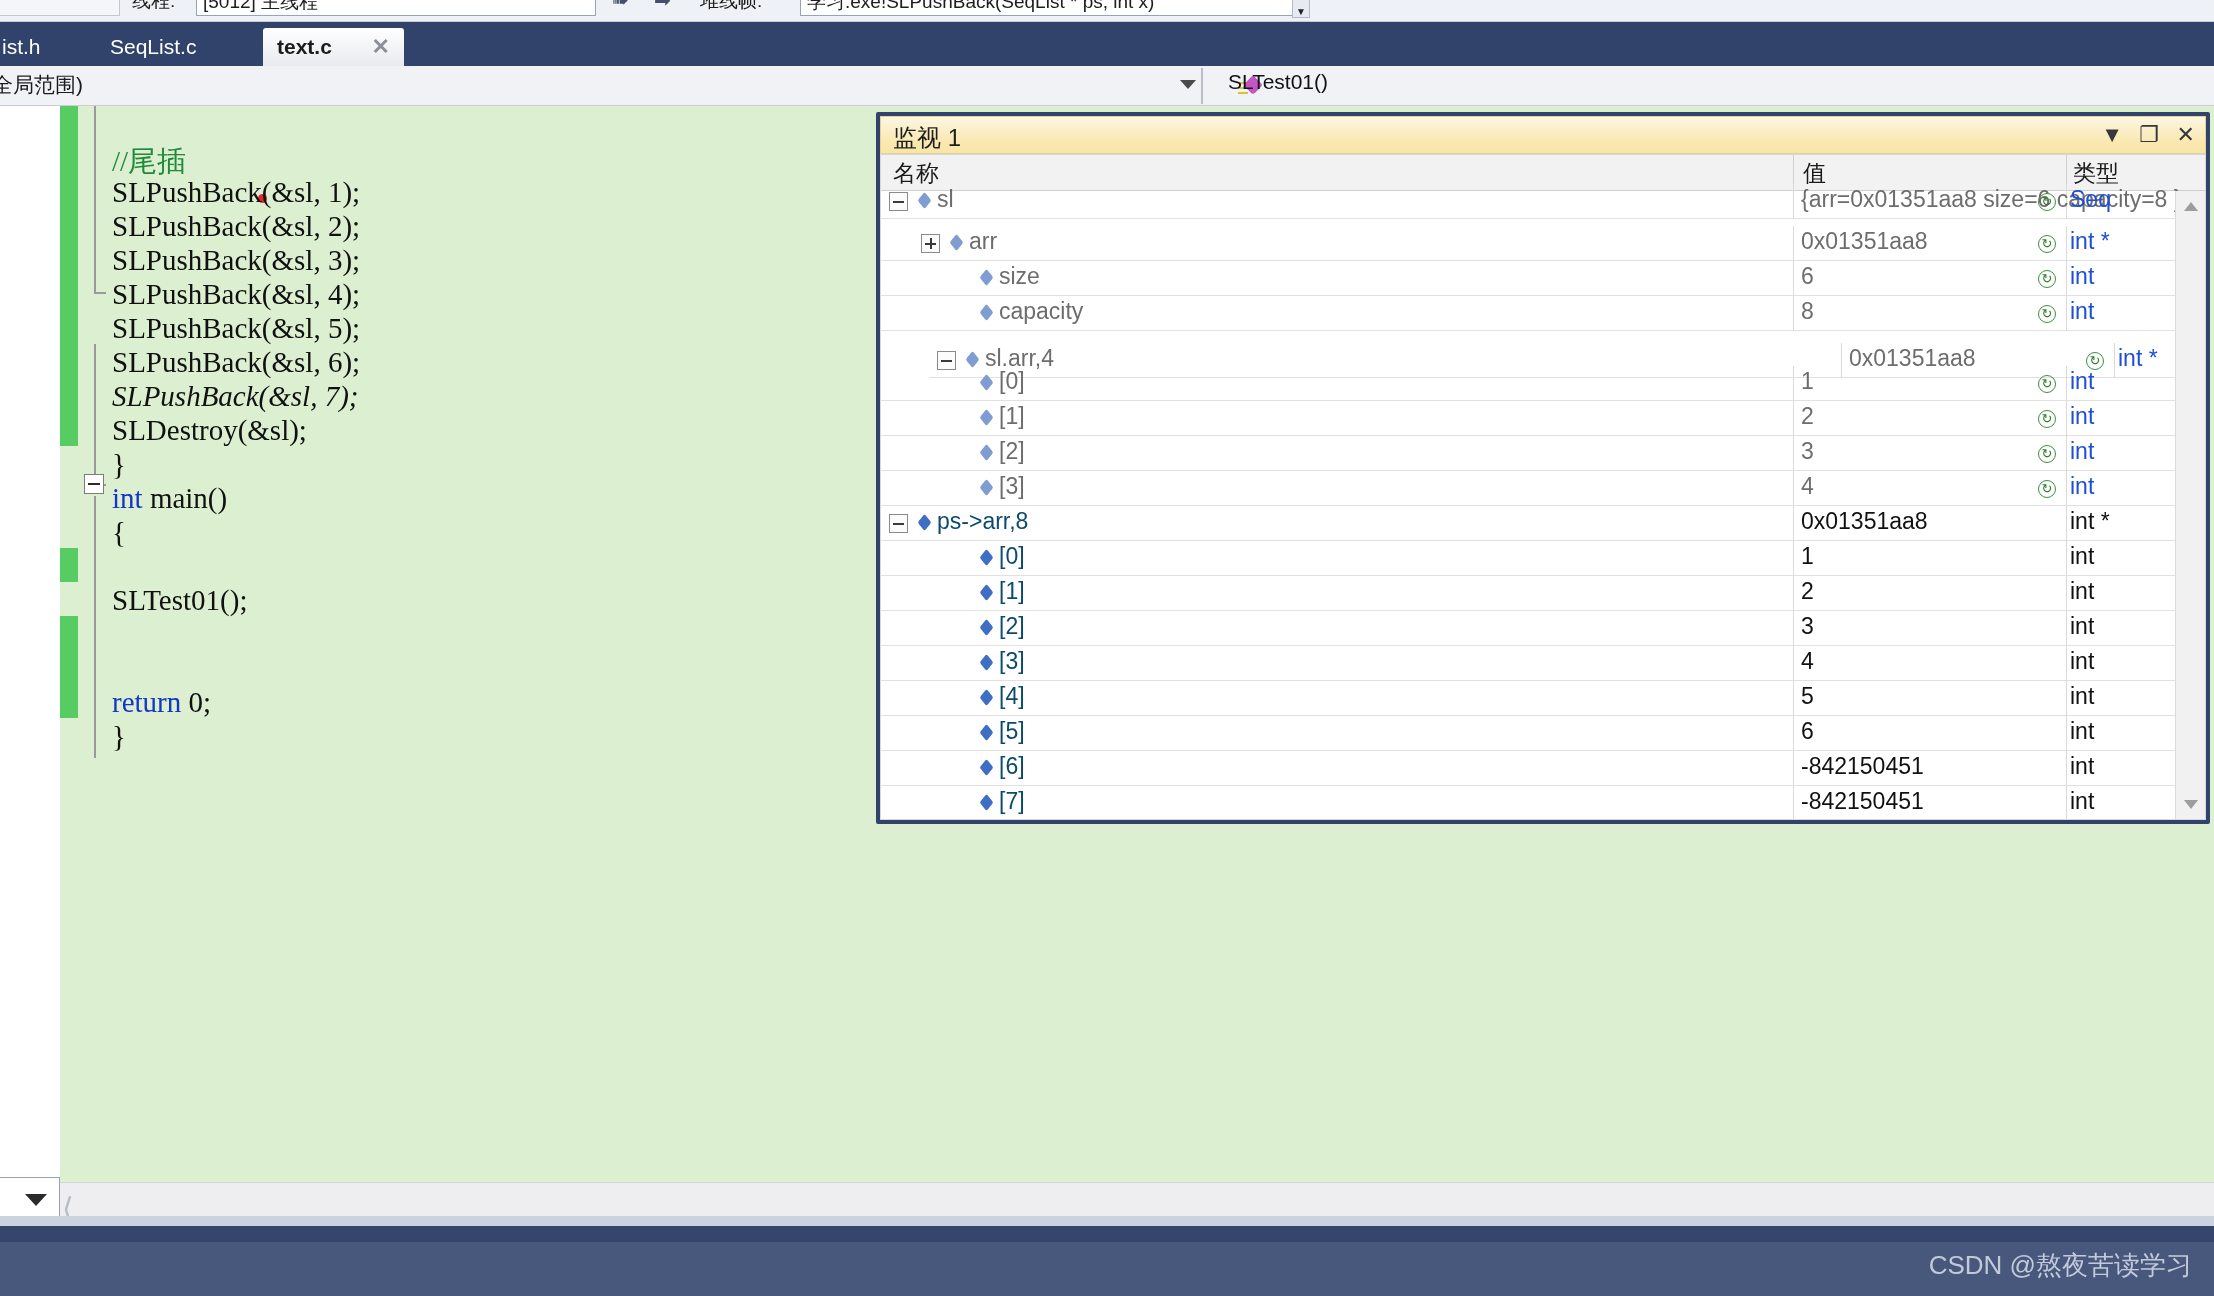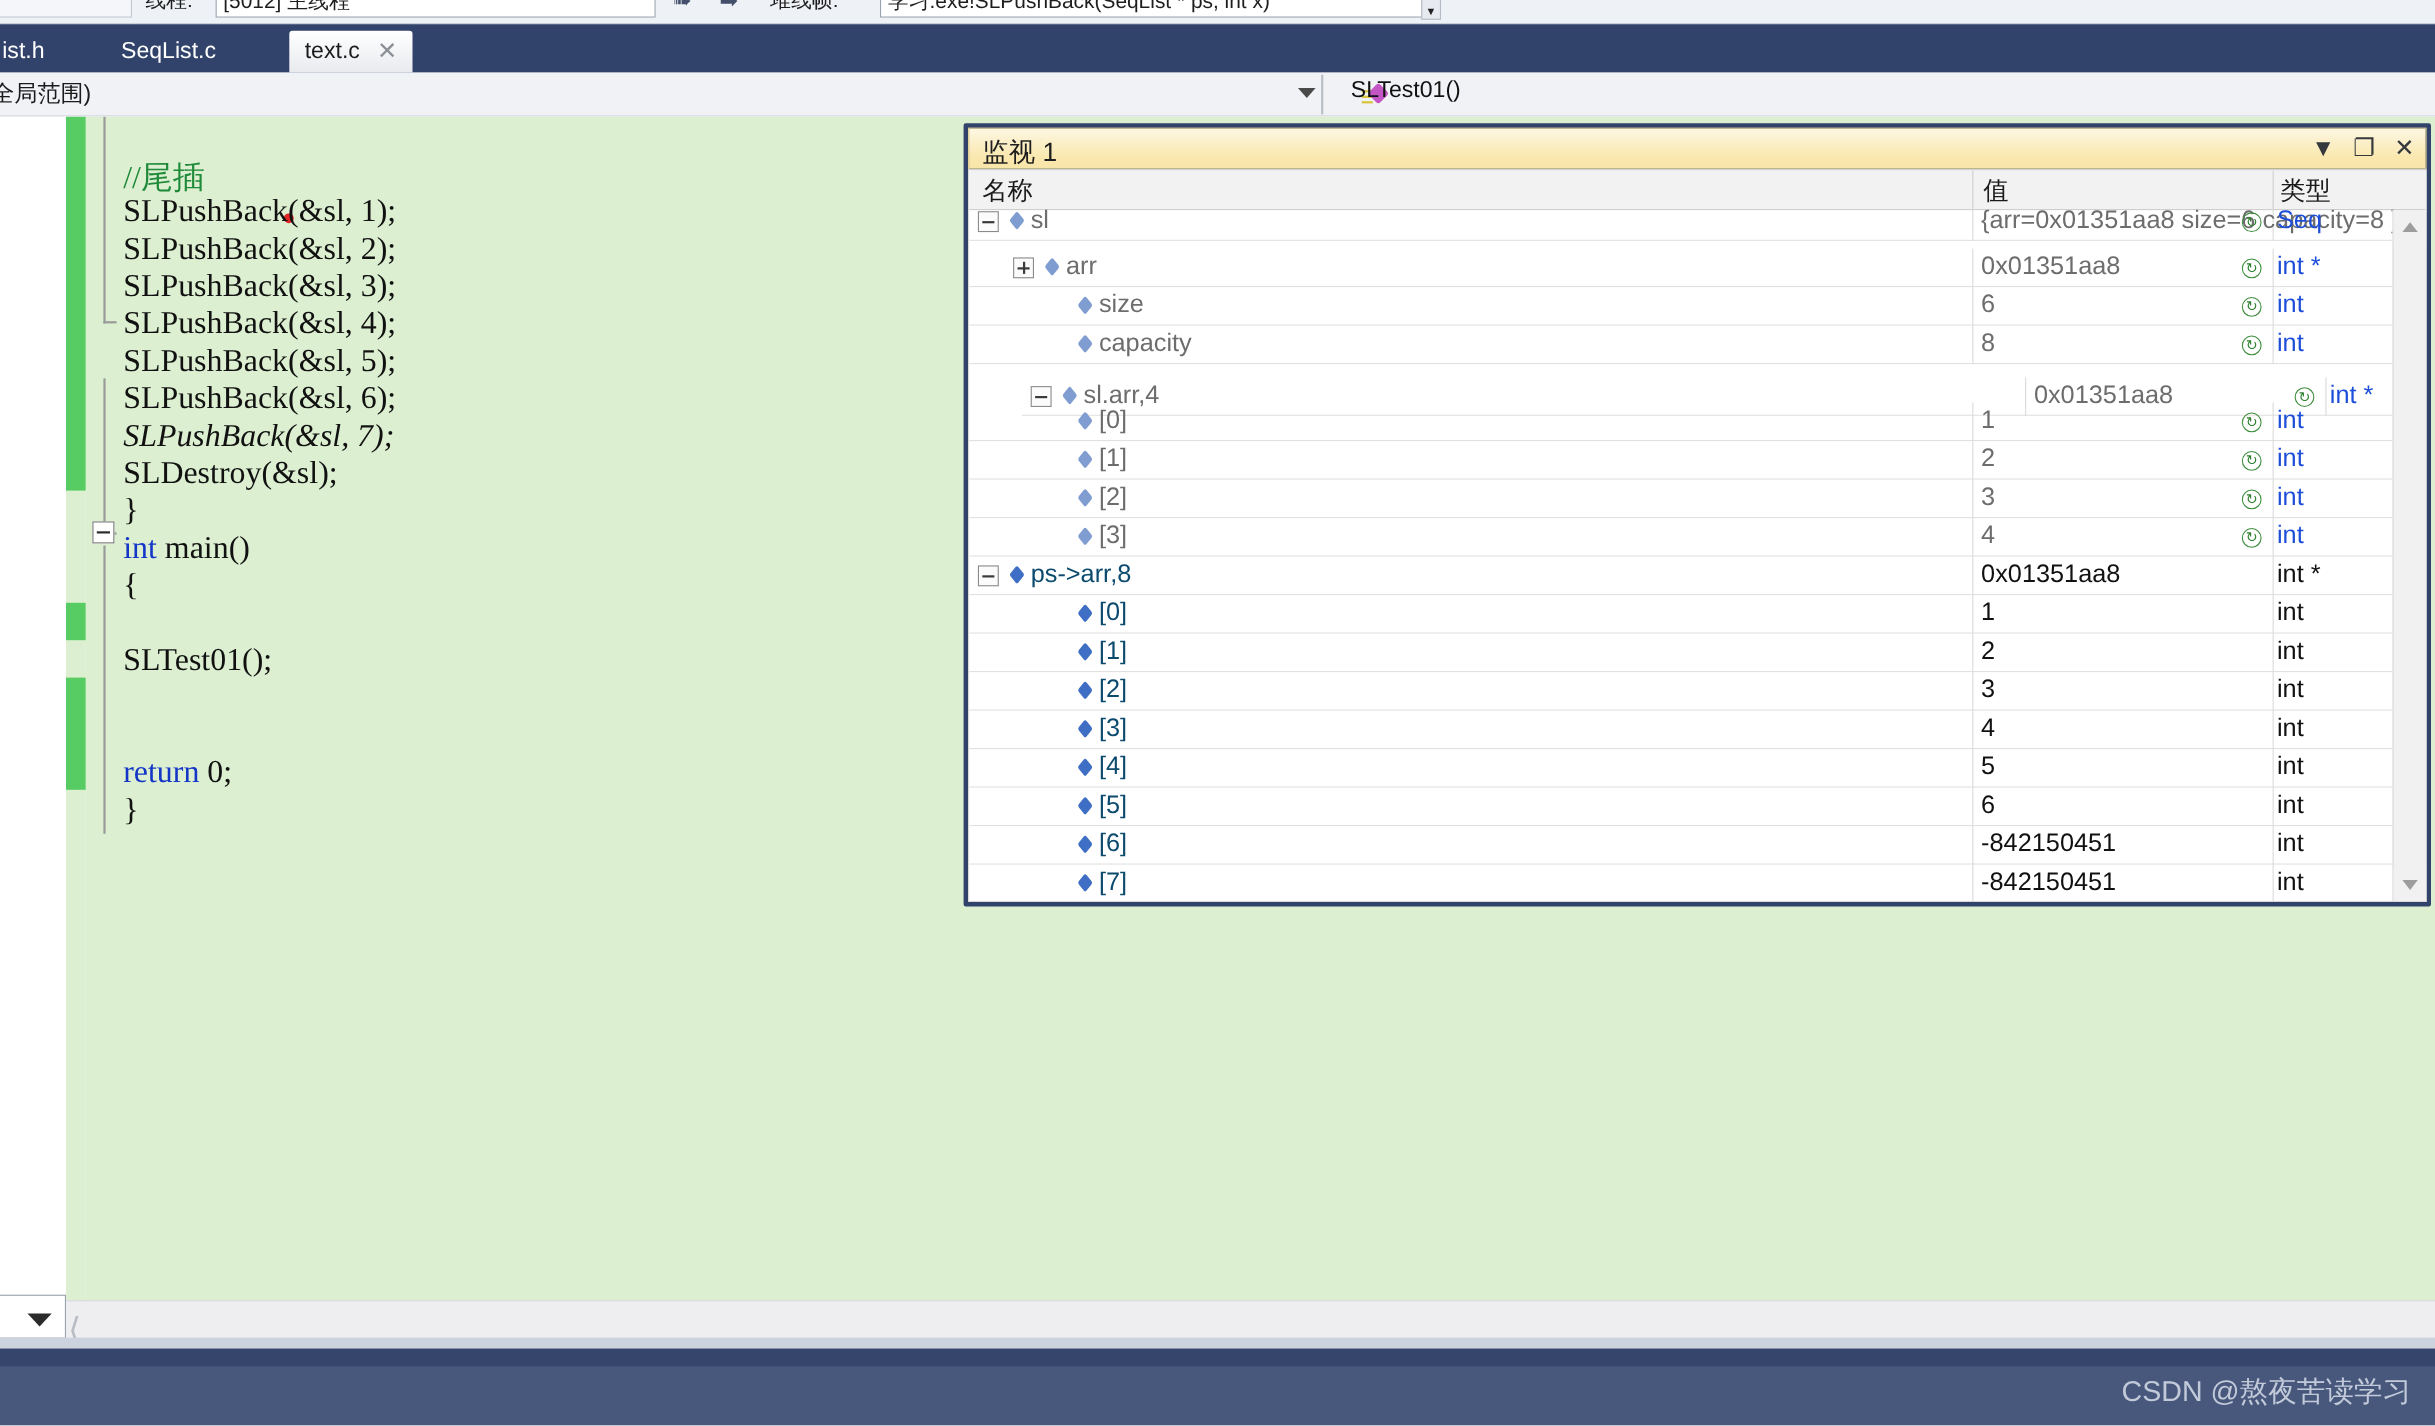--- a/index.html
+++ b/index.html
@@ -47,21 +47,22 @@
     position: absolute; left: 0; top: 22px; width: 2214px; height: 44px;
     background: #31436b;
   }
   .tab {
     position: absolute; top: 6px; height: 38px; line-height: 38px;
     color: #ffffff; font-size: 21px; padding: 0 14px; white-space: nowrap;
   }
   .tab.active {
     background: linear-gradient(to bottom, #ffffff 0%, #e8eaee 100%);
     color: #1c1c1c; border-radius: 3px 3px 0 0;
-    padding-right: 48px;
+    padding-right: 72px;
+    font-weight: bold;
   }
   .tab .closex {
     position: absolute; right: 14px; top: 0; color: #8b8f96; font-size: 22px;
   }
 
   
   .navbar {
     position: absolute; left: 0; top: 66px; width: 2214px; height: 40px;
     background: #f1f2f6; border-bottom: 1px solid #c8ccd4;
   }

